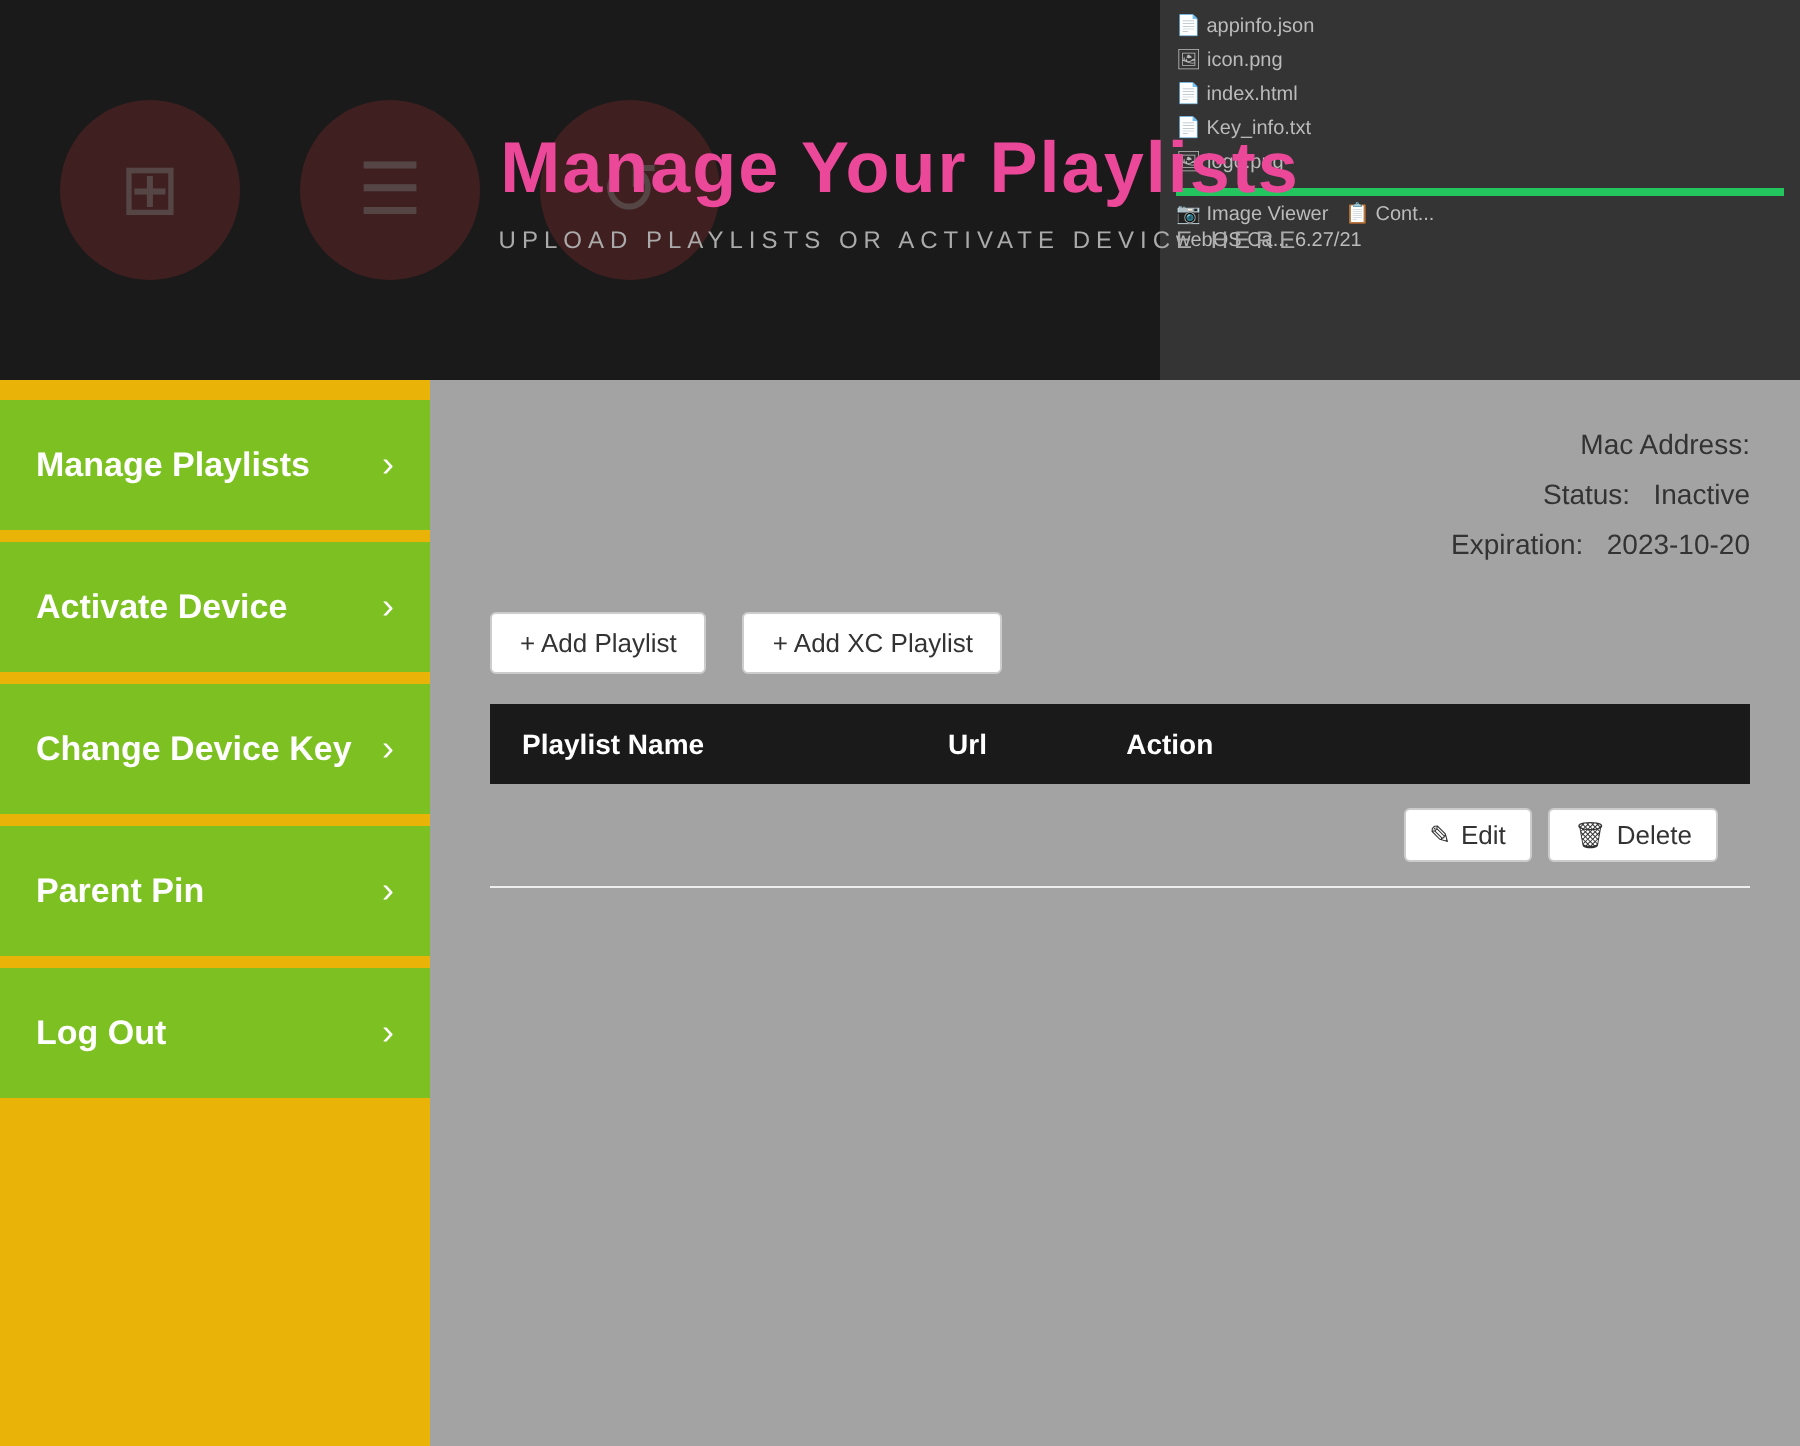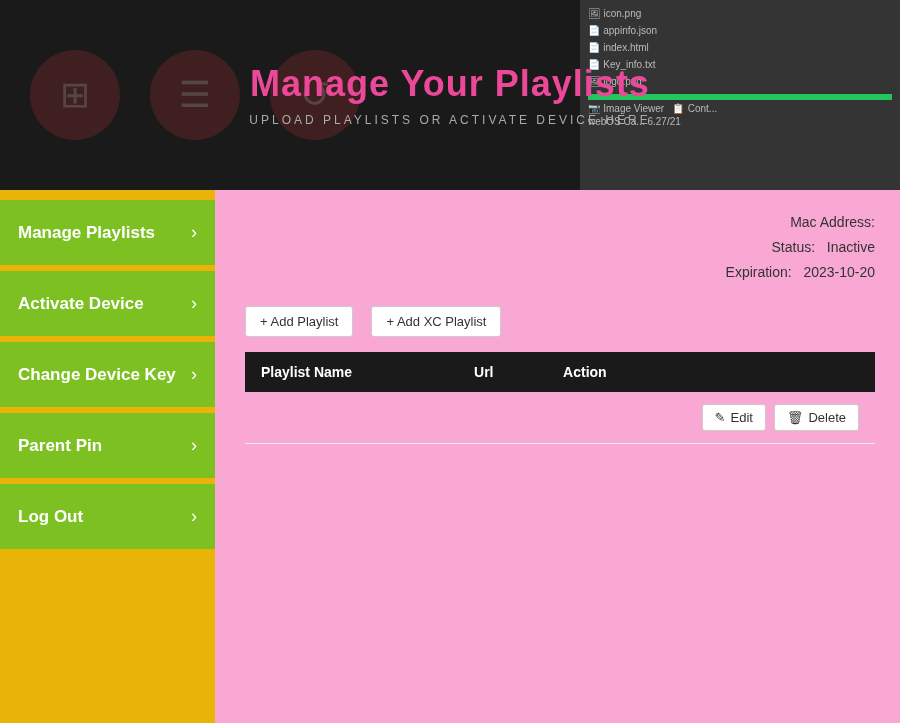--- a/index.html
+++ b/index.html
@@ -115,21 +115,21 @@
 
     .sidebar-chevron {
       font-size: 18px;
       font-weight: 400;
     }
 
     
     .content {
       flex: 1;
       padding: 20px 25px 20px 30px;
-      background: #f9a8d4;
+      background: #a3a3a3;
     }
 
     
     .device-info {
       text-align: right;
       margin-bottom: 20px;
       color: #333;
       font-size: 14px;
       line-height: 1.8;
     }
@@ -207,27 +207,27 @@
 
 <div class="header">
   <div class="header-bg">
     <div class="header-icon-circle">⊞</div>
     <div class="header-icon-circle">☰</div>
     <div class="header-icon-circle">↺</div>
   </div>
 
   <div class="header-right-overlay">
     <div style="font-size:10px; color:#bbb; line-height:1.7;">
+      <div>📄 appinfo.json</div>
       <div>🖼 icon.png</div>
-      <div>📄 appinfo.json</div>
       <div>📄 index.html</div>
       <div>📄 Key_info.txt</div>
       <div>🖼 logo.png</div>
     </div>
-    <div style="margin-top:4px; font-size:10px; color:#bbb; border-top: 6px solid #22c55e; padding-top:3px;">
+    <div style="margin-top:4px; font-size:10px; color:#bbb; border-top: 4px solid #22c55e; padding-top:3px;">
       <div>📷 Image Viewer &nbsp; 📋 Cont...</div>
       <div style="margin-top:2px;">webOS Ca... 6.27/21</div>
     </div>
   </div>
 
   <div class="header-content">
     <div class="header-title">Manage Your Playlists</div>
     <div class="header-subtitle">UPLOAD PLAYLISTS OR ACTIVATE DEVICE HERE</div>
   </div>
 </div>

